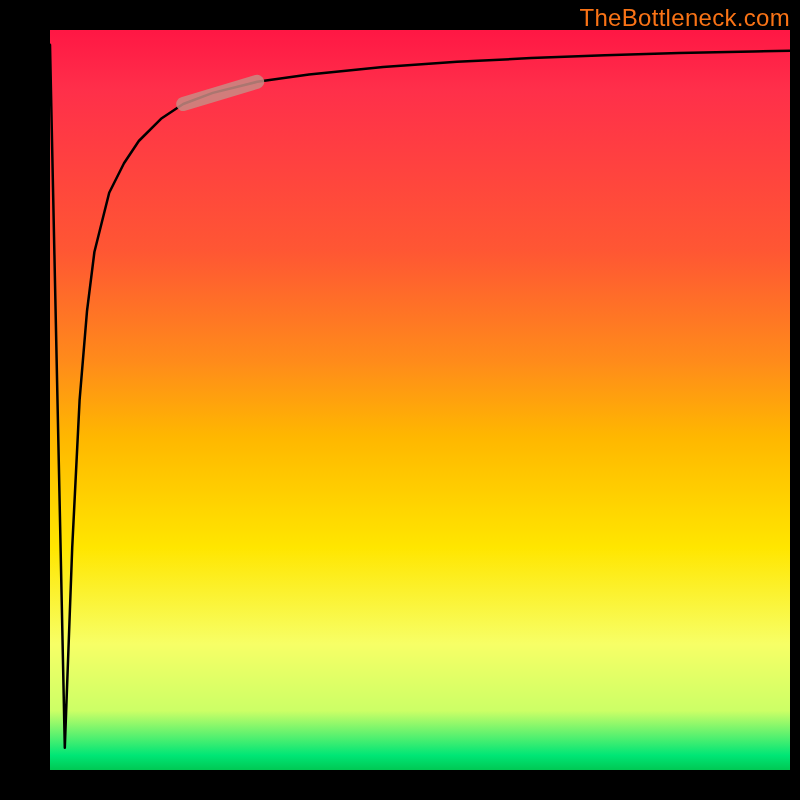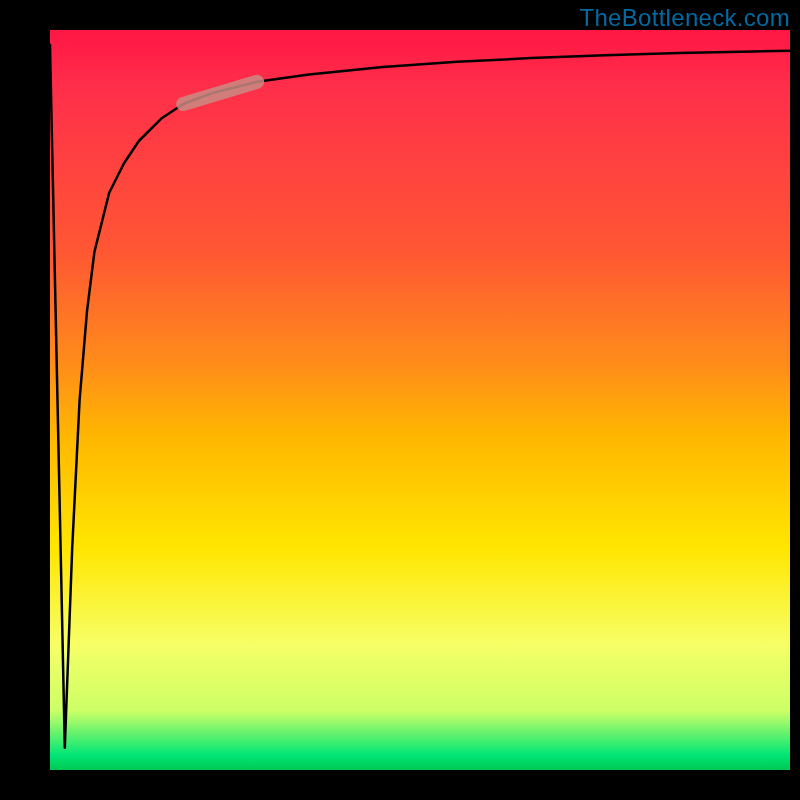--- a/index.html
+++ b/index.html
@@ -15,21 +15,21 @@
     width: 800px;
     height: 800px;
     background: #000000;
   }
   .watermark {
     position: absolute;
     top: 4px;
     right: 10px;
     font-family: Arial, Helvetica, sans-serif;
     font-size: 24px;
-    color: #0369a1;
+    color: #f97316;
     letter-spacing: 0.3px;
     user-select: none;
   }
   .plot {
     position: absolute;
     left: 50px;
     top: 30px;
     width: 740px;
     height: 740px;
     background: linear-gradient(

